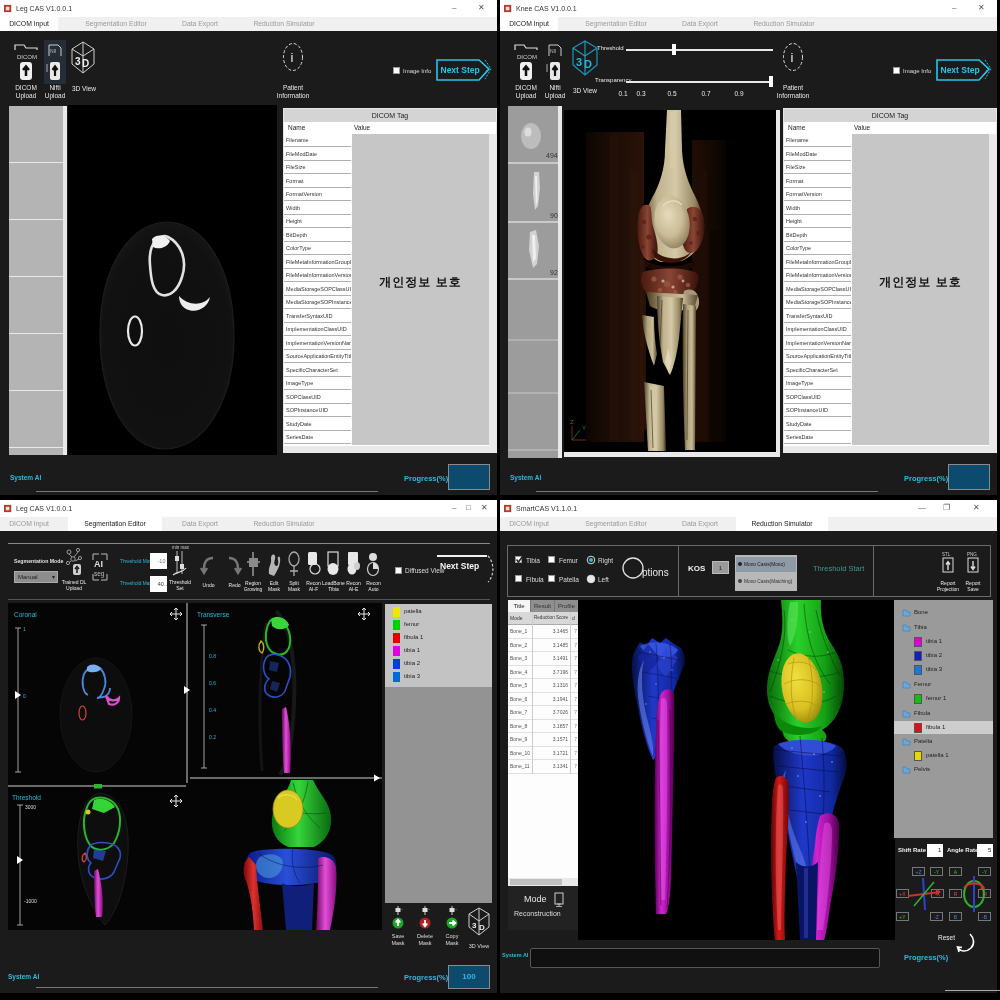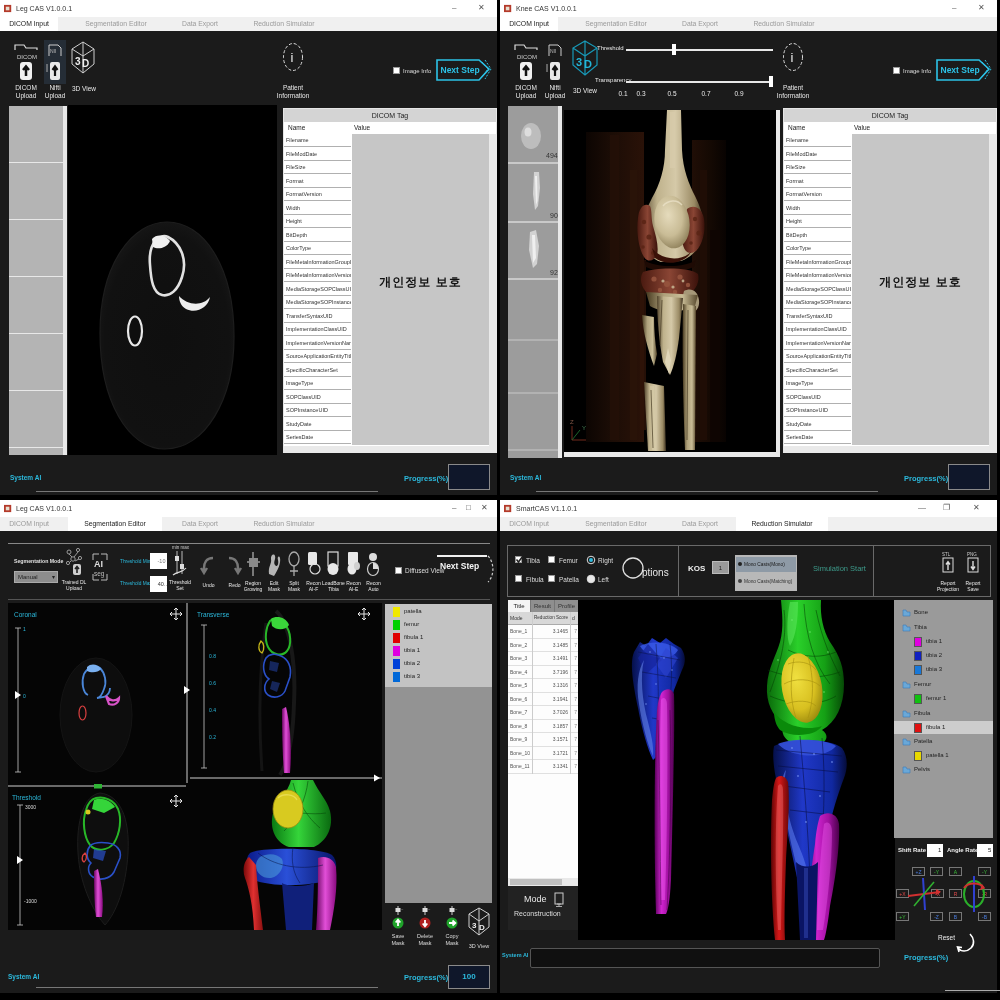--- a/index.html
+++ b/index.html
@@ -10,21 +10,21 @@
 .ticon{position:absolute;left:4px;top:4px;width:9px;height:9px;}
 .winbtn{position:absolute;top:3px;font-size:8px;color:#555;}
 .menubar{position:absolute;left:0;top:17px;width:497px;height:14px;background:#f0f0f0;font-size:6.8px;color:#9a9a9a;}
 .menutab{position:absolute;top:0;height:14px;line-height:14px;text-align:center;}
 .menutab.on{background:#fff;color:#222;}
 .mainbg{position:absolute;left:0;top:31px;width:497px;height:466px;background:#1b1b1b;}
 .cyan{color:#2cb9dc;}
 .lbl{position:absolute;color:#e8e8e8;font-size:6.5px;text-align:center;line-height:1.25;}
 .sysai{position:absolute;font-size:6.5px;font-weight:bold;color:#2cb9dc;}
 .prog{position:absolute;font-size:7.5px;font-weight:bold;color:#2cb9dc;}
-.progbox{position:absolute;background:#0f172a;border:1px solid #8a8a8a;}
+.progbox{position:absolute;background:#0c4a6e;border:1px solid #8a8a8a;}
 .progline{position:absolute;height:1px;background:#777;}
 .thumb{position:absolute;background:#b4b4b4;}
 .tagpanel{position:absolute;background:#fff;border:1px solid #e5e5e5;}
 .taghead{position:absolute;background:#d4d4d4;color:#222;font-size:7px;text-align:center;}
 .tagcolhead{position:absolute;color:#222;font-size:6.5px;background:#fff;}
 .tagrow{position:absolute;left:0;width:67px;height:13px;border-bottom:1px solid #b0b0b0;color:#333;font-size:5.5px;line-height:12px;padding-left:2px;overflow:hidden;background:#fff;white-space:nowrap;}
 .tagval{position:absolute;background:#c6c6c6;}
 .privacy{position:absolute;color:#111;font-weight:bold;font-size:12px;letter-spacing:1px;padding-bottom:14px;}
 .sb{position:absolute;background:#e9e9e9;}
 .chk{position:absolute;width:7px;height:7px;background:#fff;border:1px solid #999;}
@@ -710,21 +710,21 @@
   <div class="chklbl" style="left:98px;top:76px;">Left</div>
   <svg class="abs" style="left:122px;top:54px;" width="50" height="32" viewBox="0 0 50 32">
     <circle cx="11" cy="14" r="10" fill="none" stroke="#e0e0e0" stroke-width="1.3"></circle>
     <text x="20" y="22" font-size="10" fill="#e8e8e8">ptions</text>
   </svg>
   <div class="abs" style="left:188px;top:64px;font-size:8px;font-weight:bold;color:#f0f0f0;">KOS</div>
   <div class="abs" style="left:212px;top:61px;width:17px;height:13px;background:#9a9a9a;border:1px solid #bbb;font-size:6px;color:#222;text-align:center;line-height:12px;">1</div>
   <div class="abs" style="left:235px;top:55px;width:62px;height:36px;background:#b8b8b8;"></div>
   <div class="abs" style="left:236px;top:57px;width:60px;height:15px;background:#8e9aa6;font-size:4.8px;color:#1a1a1a;line-height:15px;"><span style="display:inline-block;width:4px;height:4px;border-radius:50%;background:#222;margin:0 2px;"></span>Mono Casts(Mono)</div>
   <div class="abs" style="left:236px;top:74px;width:60px;height:15px;font-size:4.8px;color:#333;line-height:15px;"><span style="display:inline-block;width:4px;height:4px;border-radius:50%;background:#444;margin:0 2px;"></span>Mono Casts(Matching)</div>
-  <div class="abs" style="left:313px;top:64px;font-size:7.5px;color:#3d9a8a;">Simulation Start</div>
+  <div class="abs" style="left:313px;top:64px;font-size:7.5px;color:#3d9a8a;">Threshold Start</div>
   <svg class="abs" style="left:438px;top:50px;" width="20" height="30" viewBox="0 0 20 30">
     <text x="4" y="6" font-size="4.5" fill="#ccc">STL</text>
     <rect x="5" y="8" width="10" height="14" fill="none" stroke="#ddd" stroke-width="1"></rect>
     <path d="M10 20 L10 12 M8 14.5 L10 11.8 L12 14.5" stroke="#ddd" stroke-width="1.4" fill="none"></path>
   </svg>
   <div class="lbl" style="left:432px;top:80px;width:32px;font-size:5px;">Report<br>Projection</div>
   <svg class="abs" style="left:463px;top:50px;" width="20" height="30" viewBox="0 0 20 30">
     <text x="4" y="6" font-size="4.5" fill="#ccc">PNG</text>
     <rect x="5" y="8" width="10" height="14" fill="none" stroke="#ddd" stroke-width="1"></rect>
     <path d="M10 11 L10 19 M8 16.5 L10 19.5 L12 16.5" stroke="#ddd" stroke-width="1.4" fill="none"></path>

